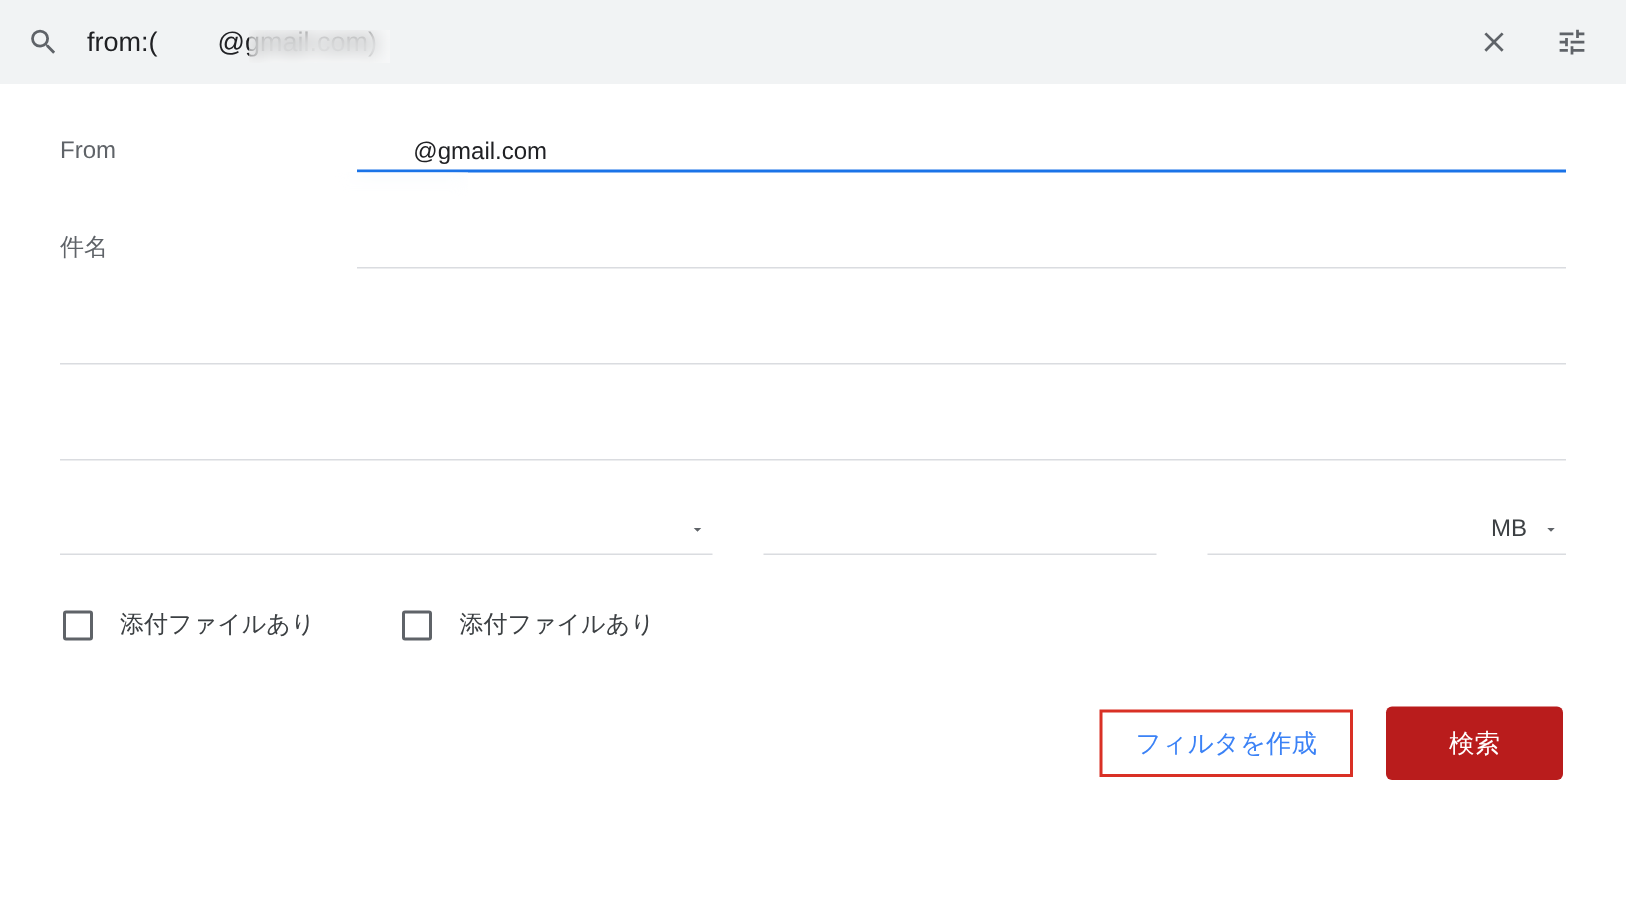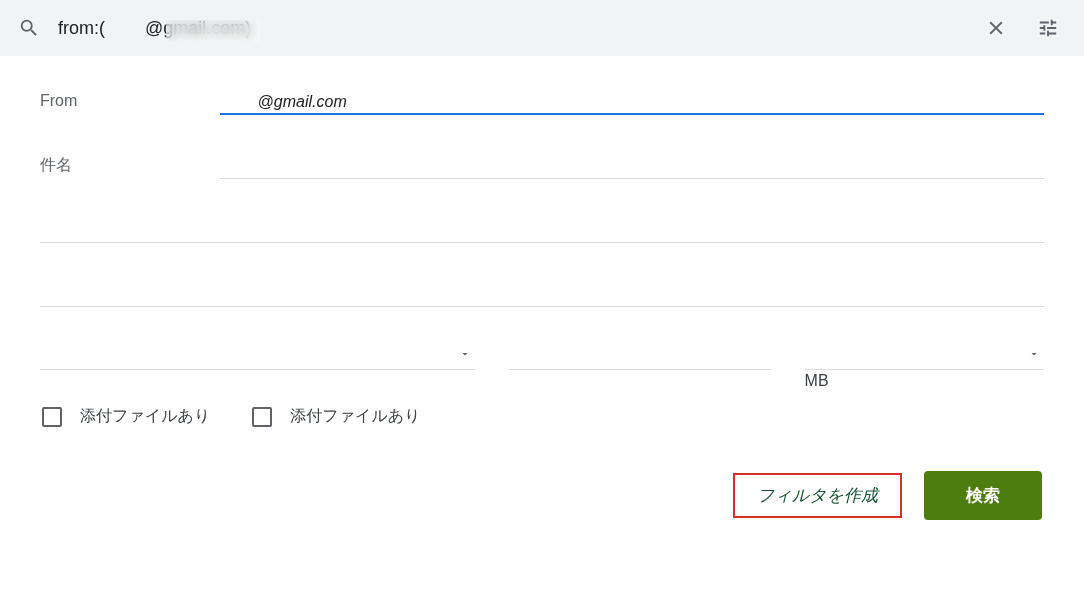--- a/index.html
+++ b/index.html
@@ -50,41 +50,41 @@
     border-radius: 50%;
   }
   .form {
     padding: 30px 40px 0 40px;
   }
   .row {
     display: flex;
     align-items: center;
     margin-bottom: 34px;
     min-height: 30px;
+    gap: 18px;
   }
   .label {
     width: 180px;
     color: #5f6368;
     font-size: 16px;
     flex-shrink: 0;
   }
   .field-wrap {
     flex: 1;
     position: relative;
     height: 28px;
   }
   .field-wrap input {
     width: 100%;
     border: none;
     padding: 6px 2px;
     font-size: 16px;
     color: #202124;
     outline: none;
     background: transparent;
-    font-style: italic;
   }
   .underline {
     position: absolute;
     left: 0;
     right: 0;
     bottom: 0;
     height: 1px;
     background: #dadce0;
   }
   .underline.active {
@@ -106,31 +106,30 @@
   .select-box:last-child {
     margin-right: 0;
   }
   .select-input {
     width: 100%;
     font-size: 16px;
     color: #3c4043;
     padding: 2px 26px 2px 0;
   }
   .select-box .center {
-    text-align: left;
-    margin-top: 28px;
+    text-align: right;
   }
   .dropdown-arrow {
     position: absolute;
     right: 4px;
     top: 4px;
   }
   .checkbox-row {
     display: flex;
-    gap: 42px;
+    gap: 58px;
     align-items: flex-start;
     margin-bottom: 44px;
     padding-left: 2px;
   }
   .checkbox-item {
     display: flex;
     align-items: center;
     gap: 18px;
     cursor: pointer;
   }
@@ -146,35 +145,34 @@
   }
   .footer {
     display: flex;
     justify-content: flex-end;
     gap: 22px;
     padding: 0 42px;
     align-items: center;
   }
   .btn-outline {
     padding: 9px 22px;
-    color: #14532d;
+    color: #3b82f6;
     font-size: 17px;
     cursor: pointer;
     border: 2px solid #d93025;
     background: #fff;
-    font-style: italic;
   }
   .btn-primary {
     padding: 13px 42px;
-    background: #4d7c0f;
+    background: #b91c1c;
     color: #fff;
     font-size: 17px;
     border-radius: 4px;
     cursor: pointer;
-    font-weight: 700;
+    font-weight: 400;
   }
   .blur-overlay {
     position: absolute;
     width: 80px;
     height: 24px;
     backdrop-filter: blur(6px);
     background: rgba(255,255,255,.4);
   }
 </style>
 </head>

